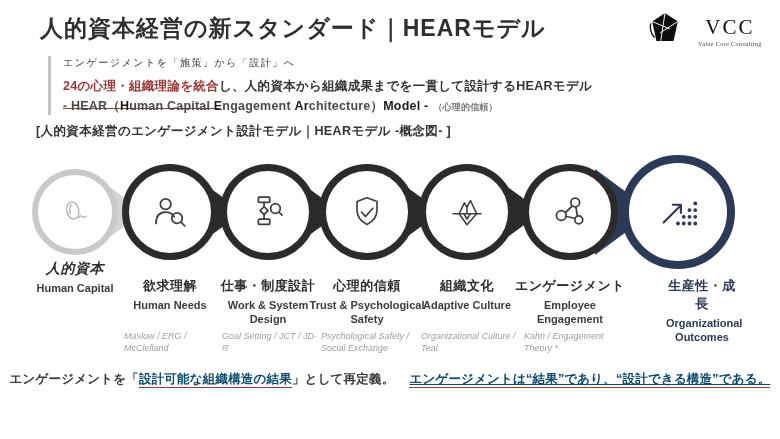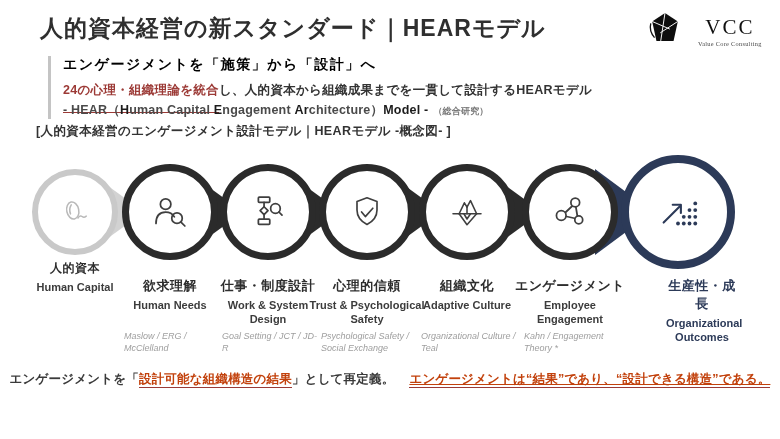--- a/index.html
+++ b/index.html
@@ -12,21 +12,21 @@
   .title {
     position:absolute; left:40px; top:13px;
     font-size:23px; font-weight:800; color:#2f2f2f; letter-spacing:1px;
   }
   .logo { position:absolute; left:646px; top:11px; display:flex; align-items:center; gap:14px; }
   .logo-text { display:flex; flex-direction:column; align-items:center; }
   .logo-name { font-family:"Liberation Serif", serif; font-size:21px; letter-spacing:2px; color:#101010; line-height:1; }
   .logo-tagline { font-family:"Liberation Serif", serif; font-size:6.3px; color:#4a4a4a; margin-top:2px; letter-spacing:0.3px; }
   
   .intro { position:absolute; left:48px; top:56px; border-left:3px solid #c4c4c4; padding-left:12px; width:600px; }
-  .intro-headline { font-size:14px; font-weight:700; color:#000000; letter-spacing:1.5px; }
+  .intro-headline { font-size:10px; font-weight:400; color:#404040; letter-spacing:1.5px; }
   .intro-line2 { margin-top:8px; font-size:12.5px; font-weight:800; color:#333; letter-spacing:0.3px; }
   .hl-red { color:#9c3a36; border-bottom:1.5px solid #9c3a36; padding-bottom:15px; }
   .intro-line3 { margin-top:3px; font-size:12.5px; font-weight:600; color:#4a4a4a; letter-spacing:0.2px; }
   .intro-line3 b { color:#1c1c1c; font-weight:800; }
   .intro-note { font-size:9px; color:#777; margin-left:5px; font-weight:700; }
   
   .caption { position:absolute; left:36px; top:123px; font-size:12.5px; font-weight:800; color:#333; letter-spacing:0.4px; }
   
   .chev { position:absolute; clip-path:polygon(0 0, 100% 50%, 0 100%); z-index:1; }
   .chev.c-gray { background:#d2d2d2; width:40px; height:58px; left:104px; top:183px; }
@@ -38,29 +38,29 @@
   .circle.dark { width:96px; height:96px; border:7px solid #2b2b2b; top:164px; }
   .circle.p2 { left:122px; } .circle.p3 { left:220px; } .circle.p4 { left:319px; }
   .circle.p5 { left:419px; } .circle.p6 { left:522px; }
   .circle.accent { left:621px; top:155px; width:114px; height:114px; border:8px solid #2c3a58; }
   .circle svg { display:block; }
   
   .col { position:absolute; width:120px; text-align:center; z-index:3; }
   .col .jp { font-size:13px; font-weight:800; color:#2e2e2e; letter-spacing:0.5px; }
   .col .en { font-size:11px; font-weight:700; color:#3c3c3c; line-height:1.28; margin-top:3px; min-height:29px; }
   .col .th { font-size:9px; font-style:italic; color:#9e9e9e; text-align:left; width:96px; margin:3px 0 0 14px; line-height:1.35; }
-  .col1 { left:15px; top:260px; } .col1 .jp{ font-size:12px; }
+  .col1 { left:15px; top:260px; } .col1 .jp{ font-size:14px;font-style:italic; }
   .col2 { left:110px; top:277px; } .col3 { left:208px; top:277px; }
   .col4 { left:307px; top:277px; } .col5 { left:407px; top:277px; }
   .col6 { left:510px; top:277px; }
   .col7 { left:618px; top:277px; }
   .col7 .jp, .col7 .en { color:#2c3a58;padding-left:48px; }
   
   .statement { position:absolute; left:0; right:0; top:371px; text-align:center; font-size:12.5px; font-weight:800; letter-spacing:0.2px; color:#3a3a3a; }
-  .statement .red-u { color:#c2410c; border-bottom:1.5px solid #9c3a36; padding-bottom:1px; }
+  .statement .red-u { color:#0c4a6e; border-bottom:1.5px solid #9c3a36; padding-bottom:1px; }
   .statement .gap { margin-left:15px;text-decoration:underline; }
   
   .footnote { position:absolute; left:38px; top:401px; width:710px; font-size:6.8px; color:#777; line-height:1.6; }
   .footnote .fn-bold { font-weight:800; color:#3f3f3f; }
   .copyright { position:absolute; left:0; right:0; top:427px; text-align:center; font-size:6.5px; color:#c2c2c2; letter-spacing:0.3px; }
 </style>
 </head>
 <body>
 
 <div class="slide">
@@ -77,21 +77,21 @@
     </span>
     <span class="logo-text">
       <span class="logo-name">VCC</span>
       <span class="logo-tagline">Value Core Consulting</span>
     </span>
   </div>
 
   <div class="intro">
     <div class="intro-headline">エンゲージメントを「施策」から「設計」へ</div>
     <div class="intro-line2"><span class="hl-red">24の心理・組織理論を統合</span><span>し、人的資本から組織成果までを一貫して設計するHEARモデル</span></div>
-    <div class="intro-line3"><span>- HEAR（</span><b>H</b><span>uman Capital </span><b>E</b><span>ngagement </span><b>Ar</b><span>chitecture）</span><b>Model -</b><span class="intro-note">（総合研究）</span></div>
+    <div class="intro-line3"><span>- HEAR（</span><b>H</b><span>uman Capital </span><b>E</b><span>ngagement </span><b>Ar</b><span>chitecture）</span><b>Model -</b><span class="intro-note">（心理的信頼）</span></div>
   </div>
 
   <div class="caption">[人的資本経営のエンゲージメント設計モデル｜HEARモデル -概念図- ]</div>
 
   <div class="chev c-gray"></div>
   <div class="chev c-dark j2"></div>
   <div class="chev c-dark j3"></div>
   <div class="chev c-dark j4"></div>
   <div class="chev c-dark j5"></div>
   <div class="chev c-navy"></div>

